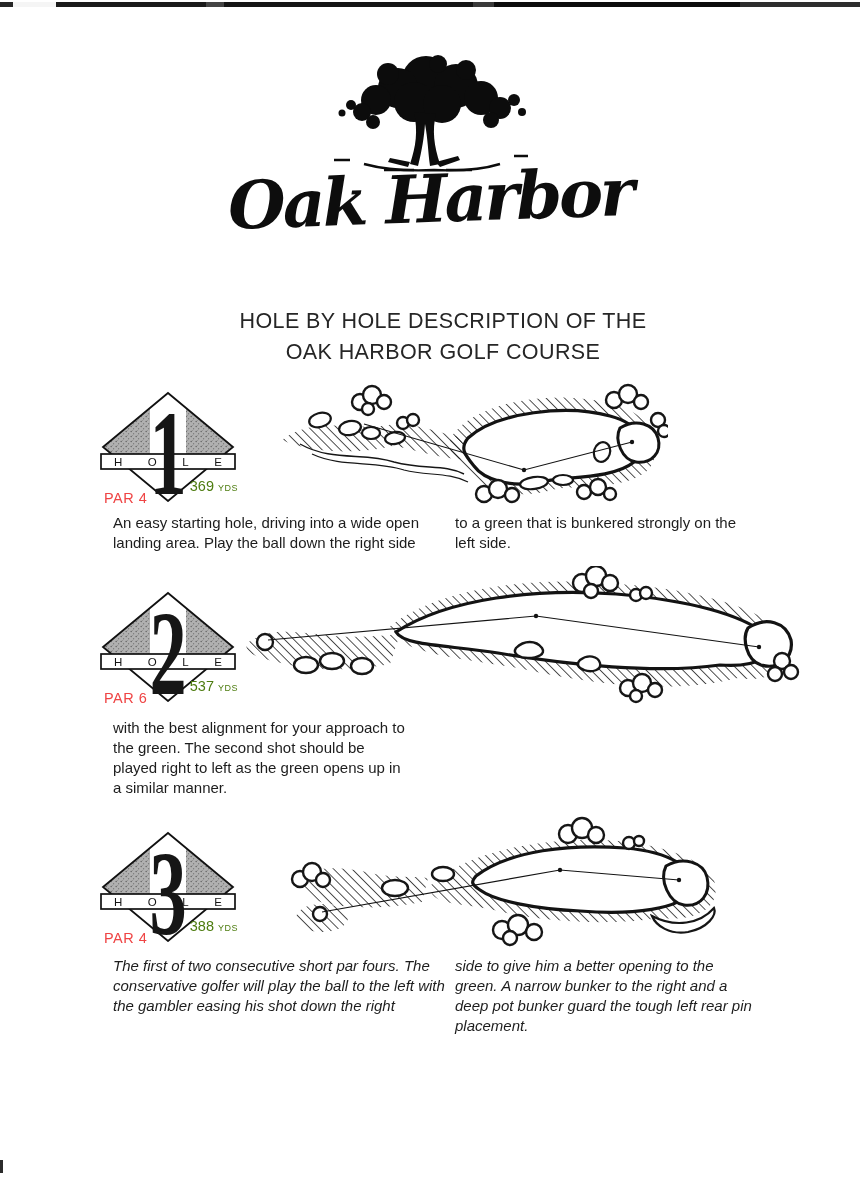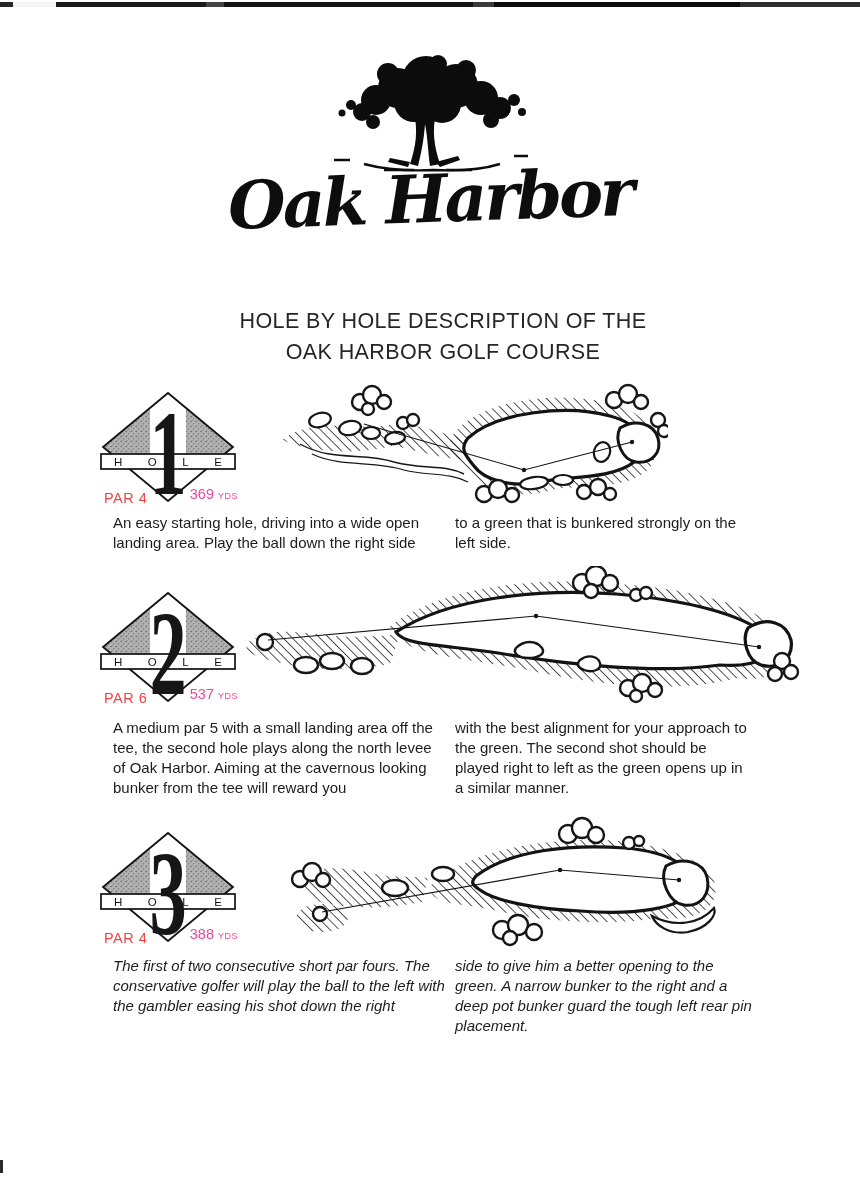--- a/index.html
+++ b/index.html
@@ -21,21 +21,21 @@
     font-size:66px;letter-spacing:-3px;color:#0d0d0d;transform:rotate(-2deg);
   }
   
   .title{position:absolute;left:0;top:306px;width:886px;text-align:center;
     font-size:21.5px;line-height:31px;color:#262626;letter-spacing:.4px;}
   
   .badge{position:absolute;width:136px;height:112px;text-decoration:underline;}
   .badge svg{display:block;}
   .par-row{position:absolute;left:0;bottom:-4px;width:136px;height:18px;}
   .par-label{position:absolute;left:4px;bottom:0;font-size:14.5px;color:#ef4444;letter-spacing:.5px;}
-  .yards-wrap{position:absolute;right:-2px;bottom:4px;font-size:14.5px;color:#ec4899;text-align:center;}
+  .yards-wrap{position:absolute;right:-2px;bottom:12px;font-size:14.5px;color:#4d7c0f;text-align:center;}
   .yds-unit{font-size:9px;letter-spacing:.5px;}
   .h1-badge{left:100px;top:390px;}
   .h2-badge{left:100px;top:590px;}
   .h3-badge{left:100px;top:830px;}
   
   .map{position:absolute;}
   .h1-map{left:272px;top:382px;}
   .h2-map{left:238px;top:566px;}
   .h3-map{left:280px;top:816px;}
   
@@ -234,21 +234,20 @@
       </g>
       <g>
         <polyline points="30,74 298,50 521,81" fill="none" stroke="#131313" stroke-width="1.1"></polyline>
         <circle cx="298" cy="50" r="2.2" fill="#131313"></circle>
         <circle cx="521" cy="81" r="2.2" fill="#131313"></circle>
       </g>
     </svg>
   </div>
 
   <div class="desc h2-desc">
-    <p class="col-left">A medium par 5 with a small landing area off the tee, the second hole plays along the north levee of Oak Harbor. Aiming at the cavernous looking bunker from the tee will reward you</p>
     <p class="col-right">with the best alignment for your approach to the green. The second shot should be played right to left as the green opens up in a similar manner.</p>
   </div>
 
   <div class="badge h3-badge">
     <svg width="136" height="112" viewBox="0 0 136 112">
       <g clip-path="url(#diamondClip)">
         <rect x="0" y="0" width="136" height="79" fill="url(#stipple)"></rect>
         <rect x="50" y="0" width="36" height="79" fill="#fff"></rect>
         <rect x="0" y="79" width="136" height="33" fill="#fff"></rect>
       </g>

